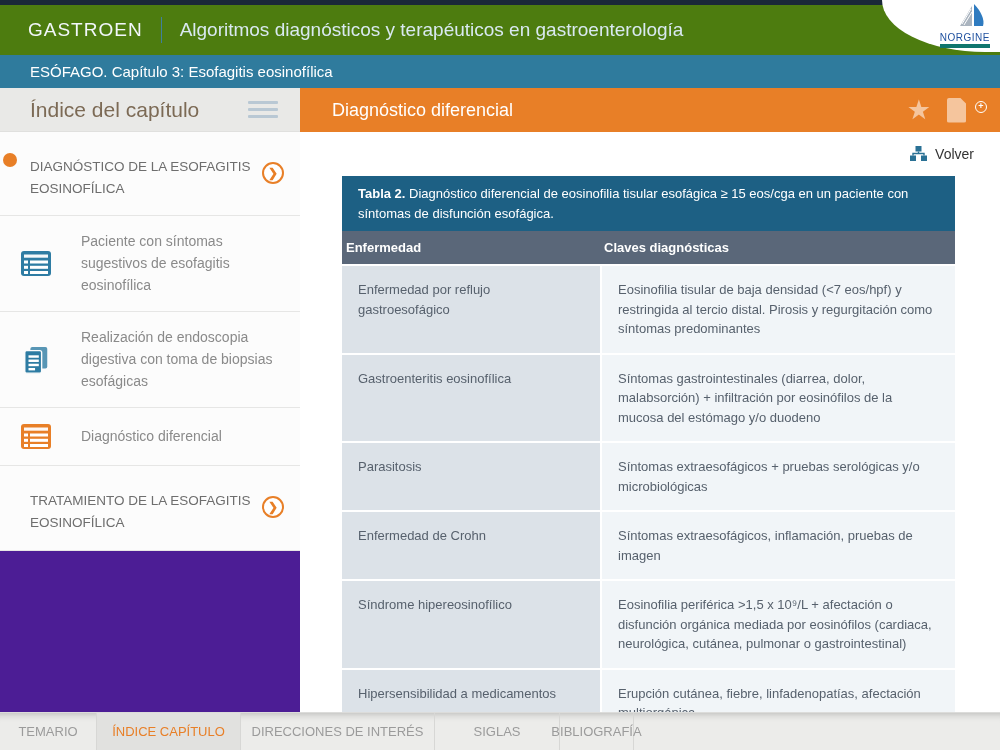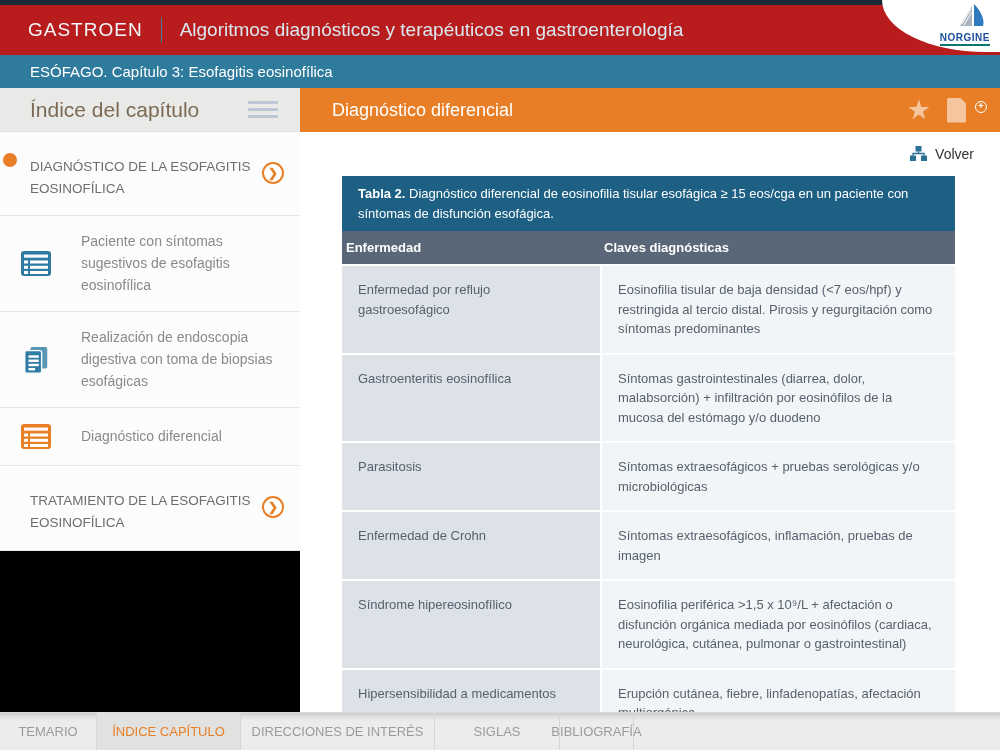--- a/index.html
+++ b/index.html
@@ -1,37 +1,37 @@
 <!DOCTYPE html>
 <html><head>
 <meta charset="utf-8">
 <style>
   * { margin:0; padding:0; box-sizing:border-box; }
   body { font-family:"Liberation Sans", sans-serif; background:#fff; }
   .app { width:1000px; height:750px; overflow:hidden; position:relative; display:flex; flex-direction:column; }
 
   
   .topstrip { height:5px; background:#1a2838; }
-  .header { height:50px; background:#b91c1c; display:flex; align-items:center; position:relative; color:#fff; }
+  .header { height:50px; background:#4d7c0f; display:flex; align-items:center; position:relative; color:#fff; }
   .brand { font-size:19px; letter-spacing:1px; color:#f2f7fa; margin-left:28px; font-weight:400; }
   .hdr-divider { width:1px; height:26px; background:#3f7f9d; margin:0 18px; }
   .hdr-title { font-size:19px; color:#d9e9f1; font-weight:400; }
   .logo-wrap { position:absolute; right:0; top:-5px; width:118px; height:52px; background:#fff;
                border-bottom-left-radius:115px 58px; display:flex; flex-direction:column; align-items:flex-end;
                justify-content:flex-start; padding:3px 8px 0 0; z-index:5; }
-  .logo-name { font-size:10px; font-weight:bold; color:#1d4f9e; letter-spacing:.5px;
-               border-bottom:2px solid #0f766e; line-height:1.3; margin-right:2px; }
+  .logo-name { font-size:10px; font-weight:normal; color:#1d4f9e; letter-spacing:.5px;
+               border-bottom:4px solid #0f766e; line-height:1.3; margin-right:2px; }
 
   
   .subheader { height:33px; background:#2f7b9d; color:#fff; display:flex; align-items:center; }
   .subheader span { margin-left:30px; font-size:15px; }
 
   
   .main { flex:1; display:flex; overflow:hidden; }
-  .sidebar { width:300px; background:#000000; display:flex; flex-direction:column; }
+  .sidebar { width:300px; background:#4c1d95; display:flex; flex-direction:column; }
   .side-head { height:44px; background:#e9e9e7; display:flex; align-items:center; justify-content:space-between;
                padding:0 22px 0 30px; border-bottom:1px solid #e0e0de; }
   .side-title { font-size:21px; color:#7c6a55; }
   .burger { width:30px; cursor:pointer; }
   .burger div { height:3px; background:#b9c8d4; margin:4px 0; border-radius:1px; }
 
   .side-items { background:#fcfcfc; position:relative; }
   .side-items::before { content:""; position:absolute; left:10px; top:4px; bottom:4px; width:1px; background:#dedede; }
   .side-item { border-bottom:1px solid #e6e6e5; position:relative; cursor:pointer; background:#fcfcfc; }
   .side-section { padding:24px 46px 16px 30px; font-size:13.5px; color:#6e6e6e; line-height:1.6; text-transform:uppercase; }

